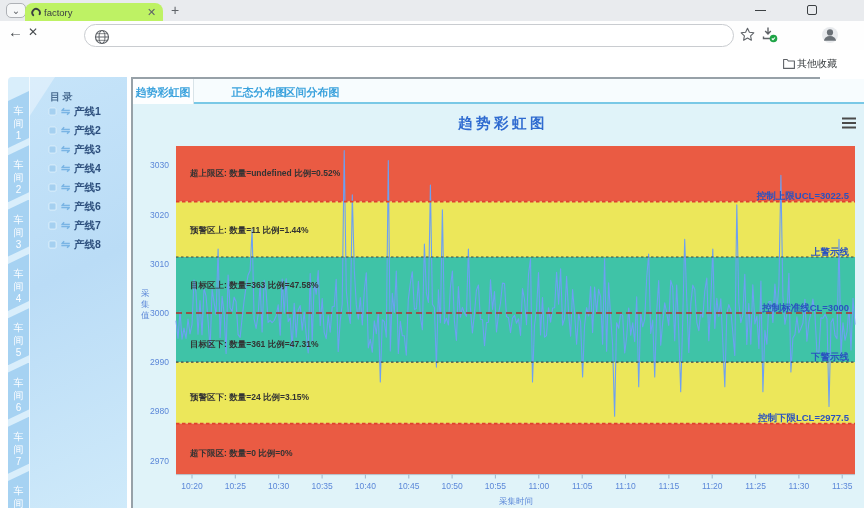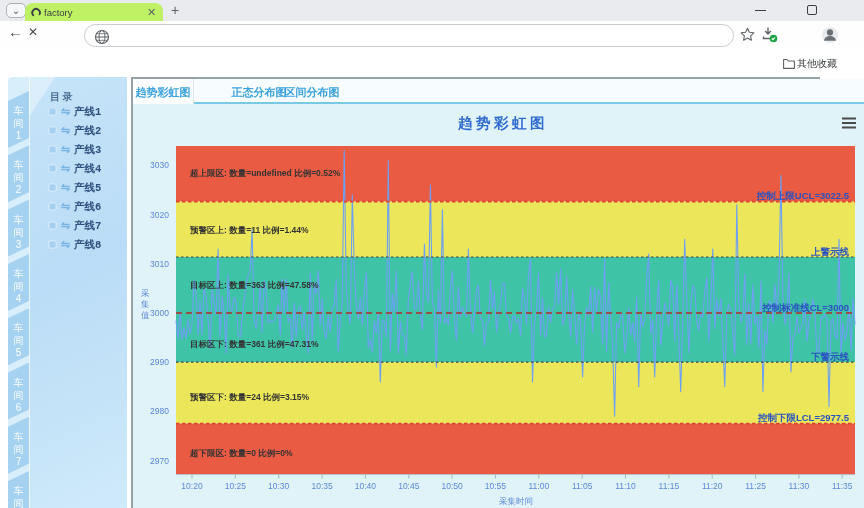--- a/index.html
+++ b/index.html
@@ -32,21 +32,21 @@
   .wtab { position:absolute; left:0; width:21px; height:57px; background:#a6d2f2; color:#fdfeff; clip-path:polygon(0 10px, 100% 0, 100% 47px, 0 57px); }
   .wtab span { position:absolute; left:0; width:21px; text-align:center; font-size:10px; }
 
   
   #dirpanel { position:absolute; left:29px; top:2px; width:98px; height:431px; background:linear-gradient(155deg,#c6e4f9 0%,#badcf6 45%,#cfeafa 100%); }
   #dirfold { position:absolute; left:0px; top:0px; width:0; height:0; border-left:26px solid rgba(255,255,255,0.38); border-bottom:40px solid transparent; }
   #dirtitle { position:absolute; left:21px; top:13px; font-size:10px; font-weight:bold; color:#4a6d92; letter-spacing:2.5px; }
   .ditem { position:absolute; left:19px; width:79px; height:19px; font-size:10.5px; font-weight:bold; color:#2d4f7d; }
   .ditem .ic1 { position:absolute; left:0; top:4px; width:9px; height:9px; border-radius:2.5px; background:#a5d0f0; box-shadow:inset 0 0 0 1.5px #cfe8f9; }
   .ditem .ic2 { position:absolute; left:13px; top:2px; width:13px; height:13px; color:#79b4e4; font-size:11px; line-height:13px; }
-  .ditem .txt { position:absolute; left:26px; top:2px;font-family:Liberation Mono, monospace; }
+  .ditem .txt { position:absolute; left:26px; top:2px; }
 
   
   #main { position:absolute; left:131px; top:2px; width:689px; height:431px; border:2px solid #97a1a8; border-right:none; background:#737373; }
   #tabrow { position:absolute; left:0; top:0; width:731px; height:26px; background:#f7fcfe; }
   #tabline { position:absolute; left:60px; top:23px; width:671px; height:2px; background:#79c8e6; }
   .mtab { position:absolute; top:0; height:26px; line-height:26px; font-size:11px; font-weight:bold; color:#3ba2dd; letter-spacing:0; }
   #mtab1 { left:0; width:61px; text-align:center; background:#fdfeff; border-right:1px solid #d9e4e9; }
   #chart { position:absolute; left:0; top:25px; width:731px; height:404px; background:#e0f3f9; }
 </style>
 </head>

